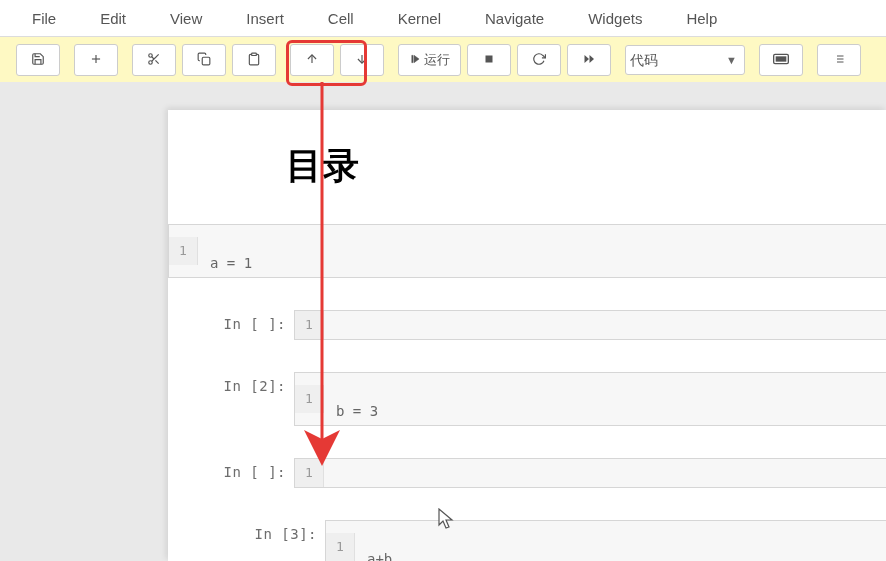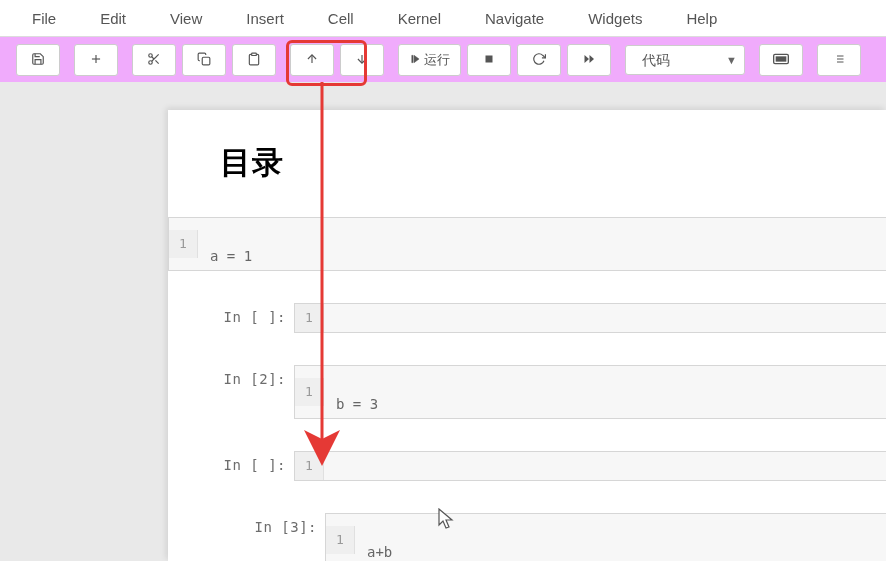--- a/index.html
+++ b/index.html
@@ -27,21 +27,21 @@
     color: #555;
     padding: 4px 10px;
     margin-right: 24px;
     cursor: default;
     font-size: 15px;
   }
 
   
   .toolbar {
     height: 46px;
-    background: #f0abfc;
+    background: #fef9c3;
     border-bottom: 1px solid #ccc;
     display: flex;
     align-items: center;
     padding: 0 16px;
     gap: 6px;
   }
   .tb-group {
     display: flex;
     align-items: center;
     gap: 6px;
@@ -63,21 +63,21 @@
   .tb-btn.run {
     padding: 0 10px;
     gap: 4px;
   }
   select.tb-select {
     height: 30px;
     border: 1px solid #ccc;
     border-radius: 3px;
     background: #fff;
     color: #555;
-    padding: 0 28px 0 16px;
+    padding: 0 28px 0 4px;
     font-size: 14px;
     min-width: 120px;
     -webkit-appearance: none;
     appearance: none;
     position: relative;
   }
   .select-wrap { position: relative; }
   .select-caret {
     position: absolute; right: 8px; top: 50%; transform: translateY(-50%);
     color: #666; font-size: 11px; pointer-events: none;
@@ -101,22 +101,22 @@
     box-shadow: -2px -2px 6px rgba(0,0,0,0.1);
   }
 
   .paper-inner {
     position: relative;
     padding: 32px 0 30px 0;
   }
 
   h1.title {
     margin: 0 0 28px 0;
-    padding-left: 52px;
-    font-size: 31px;
+    padding-left: 118px;
+    font-size: 36px;
     font-weight: bold;
     color: #000;
     letter-spacing: 1px;
   }
 
   
   .cell {
     display: flex;
     align-items: flex-start;
     padding: 5px 0;

